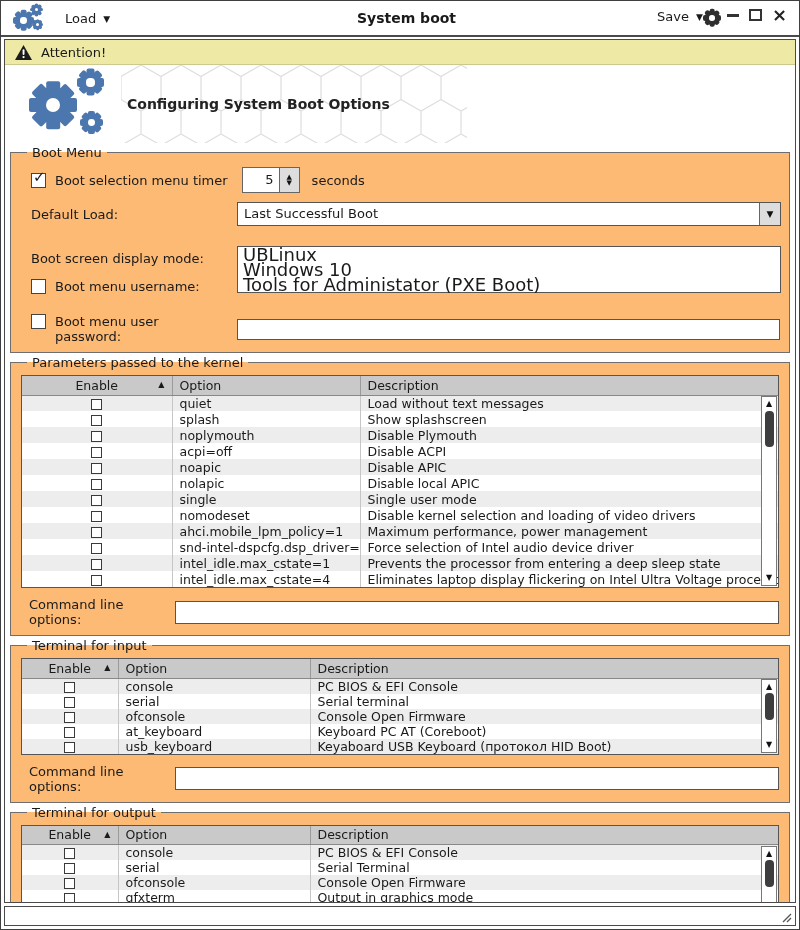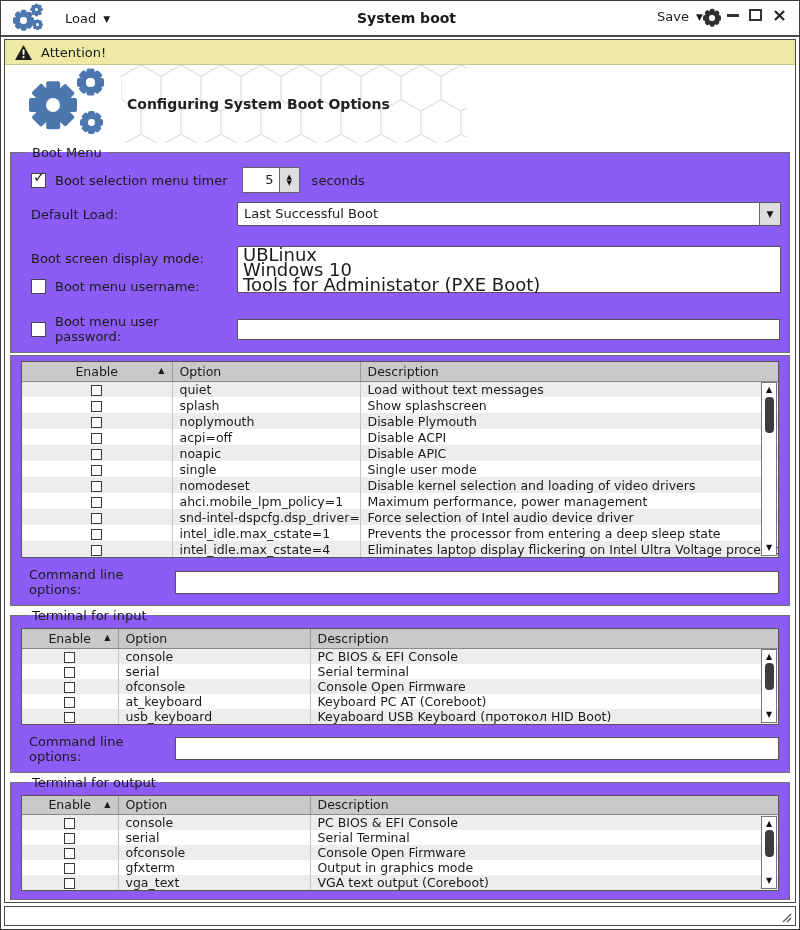--- a/index.html
+++ b/index.html
@@ -34,21 +34,21 @@
   .attention { height:25px; background:#eeeaa5; border-bottom:1px solid #cdc88d; display:flex; align-items:center; gap:9px; padding:0 10px; }
   .attention span { font-size:13px; }
 
   
   .banner { position:relative; height:78px; overflow:hidden; }
   .hexes { position:absolute; left:116px; top:0; width:346px; height:78px; }
   .banner-icon { position:relative; width:92px; height:74px; margin:2px 0 0 22px; }
   .banner-title { position:absolute; left:122px; top:50%; transform:translateY(-50%); font-weight:bold; font-size:14px; color:#222; }
 
   
-  fieldset { border:1px solid #6e6e6e; margin:2px 5px 0 5px; padding:4px 8px 8px 8px; background:#8b5cf6; }
+  fieldset { border:1px solid #6e6e6e; margin:2px 5px 0 5px; padding:4px 8px 8px 8px; background:#fdba74; }
   legend { font-size:13px; padding:0 5px; margin-left:8px; }
 
   
   .bm-row1 { display:flex; align-items:center; margin:3px 0 9px 12px; }
   .ckb { position:relative; width:15px; height:15px; border:1.5px solid #444; background:#fff; flex:none; display:inline-block; }
   .ckb .mark { display:none; position:absolute; left:1px; top:-6px; font-size:15px; font-weight:bold; }
   .ckb.checked .mark { display:block; }
   .bm-row1 .lab { margin-left:9px; }
   .spin { display:flex; height:26px; border:1px solid #666; margin-left:14px; }
   .spin-val { width:36px; text-align:right; padding:4px 5px 0 0; background:#fff; }
@@ -56,21 +56,21 @@
   .spin-unit { margin-left:12px; }
 
   .bm-grid { display:grid; grid-template-columns:186px 1fr; column-gap:4px; row-gap:7px; margin-left:12px;gap:20px; }
   .v-center { align-self:center; }
   .combobox { display:flex; height:24px; border:1px solid #555; background:#fff; }
   .cb-text { flex:1; padding:3px 6px; white-space:nowrap; overflow:hidden; }
   .cb-btn { width:21px; background:#ddd; border-left:1px solid #666; display:flex; align-items:center; justify-content:center; font-size:9px; color:#111; }
   .listbox { border:1px solid #555; background:#fff; align-self:start; }
   .lb-item { line-height:15px; font-size:18px; padding:0 5px; white-space:nowrap; }
   .left-stack { display:flex; flex-direction:column; gap:13px; padding-top:5px; }
-  .ckb-row { display:flex; align-items:center; gap:9px; }
+  .ckb-row { display:flex; align-items:flex-start; gap:9px; }
   .txt-input { border:1px solid #555; height:21px; width:100%; font-family:inherit; font-size:13px; padding:0 4px; background:#fff; }
   .pw-wrap { align-self:center; padding-right:1px; }
 
   
   .tblwrap { position:relative; border:1px solid #555; margin:1px 2px 0 2px; background:#fff; }
   table { width:100%; border-collapse:collapse; table-layout:fixed; font-size:12.5px; }
   thead th { background:#c9c9c9; height:19px; font-weight:normal; text-align:left; padding:0 7px; border-right:1px solid #9a9a9a; border-bottom:1px solid #888; position:relative; font-size:12.5px; }
   thead th:last-child { border-right:none; }
   th.h-en { text-align:center; }
   .sort { position:absolute; right:7px; top:5px; font-size:8px; line-height:1; }
@@ -245,20 +245,21 @@
           <span class="ckb"></span>
           <span>Boot menu user password:</span>
         </div>
         <div class="pw-wrap">
           <input class="txt-input" value="" style="">
         </div>
       </div>
     </fieldset>
 
     <fieldset>
+      <legend>Parameters passed to the kernel</legend>
       <div class="tblwrap">
         <table class="t-kernel">
           <colgroup>
               <col class="col1">
               <col class="col2">
               <col>
             </colgroup>
           <thead>
             <tr>
               <th class="h-en"><span>Enable</span><span class="sort">▲</span></th>
@@ -284,20 +285,25 @@
               </tr>
               <tr>
                 <td class="c-en"><span class="tcb"></span></td>
                 <td>acpi=off</td>
                 <td>Disable ACPI</td>
               </tr>
               <tr>
                 <td class="c-en"><span class="tcb"></span></td>
                 <td>noapic</td>
                 <td>Disable APIC</td>
+              </tr>
+              <tr>
+                <td class="c-en"><span class="tcb"></span></td>
+                <td>nolapic</td>
+                <td>Disable local APIC</td>
               </tr>
               <tr>
                 <td class="c-en"><span class="tcb"></span></td>
                 <td>single</td>
                 <td>Single user mode</td>
               </tr>
               <tr>
                 <td class="c-en"><span class="tcb"></span></td>
                 <td>nomodeset</td>
                 <td>Disable kernel selection and loading of video drivers</td>

